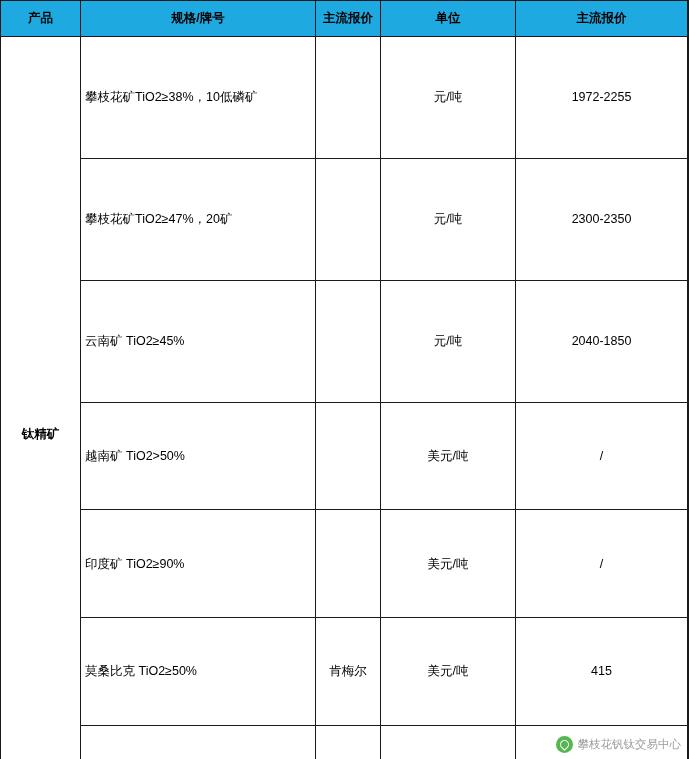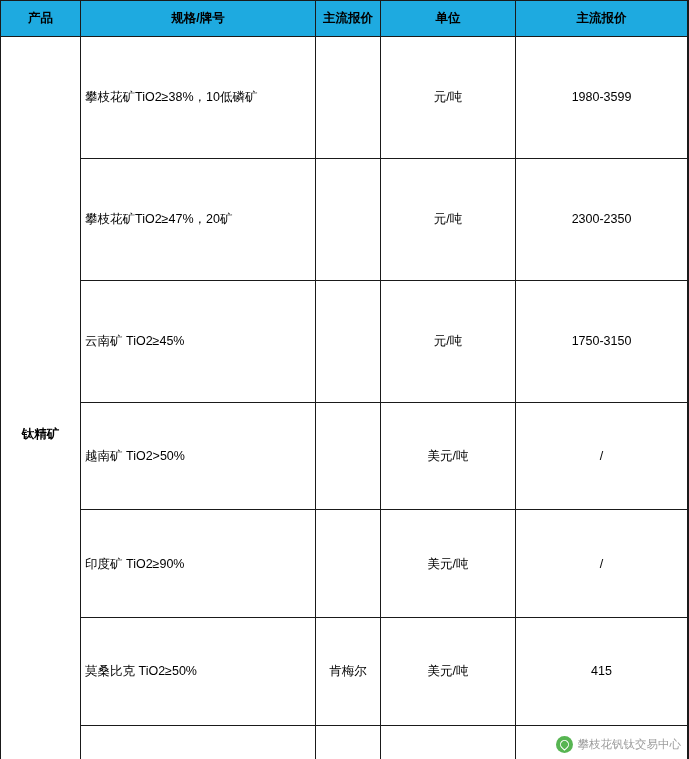--- a/index.html
+++ b/index.html
@@ -110,35 +110,35 @@
       <th>主流报价</th>
       <th>备注</th>
     </tr>
   </thead>
   <tbody id="table-body">
       <tr class="row-h">
         <td class="cat" rowspan="7">钛精矿</td>
         <td class="spec" colspan="2">攀枝花矿TiO2≥38%，10低磷矿</td>
         <td class="mfr"></td>
         <td class="unit">元/吨</td>
-        <td class="price">1980-3599</td>
+        <td class="price">1972-2255</td>
         <td class="note">出厂 不含税现金价</td>
       </tr>
       <tr class="row-h">
         <td class="spec" colspan="2">攀枝花矿TiO2≥47%，20矿</td>
         <td class="mfr"></td>
         <td class="unit">元/吨</td>
         <td class="price">2300-2350</td>
         <td class="note">出厂不含税承兑价</td>
       </tr>
       <tr class="row-h">
         <td class="spec" colspan="2">云南矿 TiO2≥45%</td>
         <td class="mfr"></td>
         <td class="unit">元/吨</td>
-        <td class="price">1750-3150</td>
+        <td class="price">2040-1850</td>
         <td class="note">出厂不含税承兑价</td>
       </tr>
       <tr class="row-h">
         <td class="spec" colspan="2">越南矿 TiO2&gt;50%</td>
         <td class="mfr"></td>
         <td class="unit">美元/吨</td>
         <td class="price">/</td>
         <td class="note">不含税港口交货</td>
       </tr>
       <tr class="row-h">

